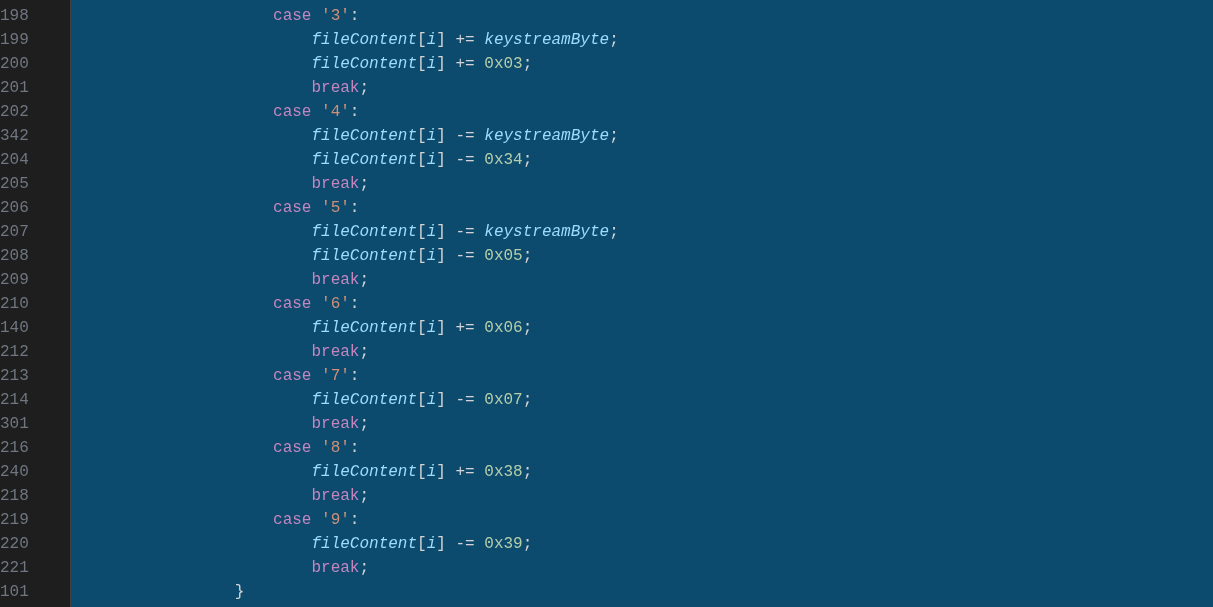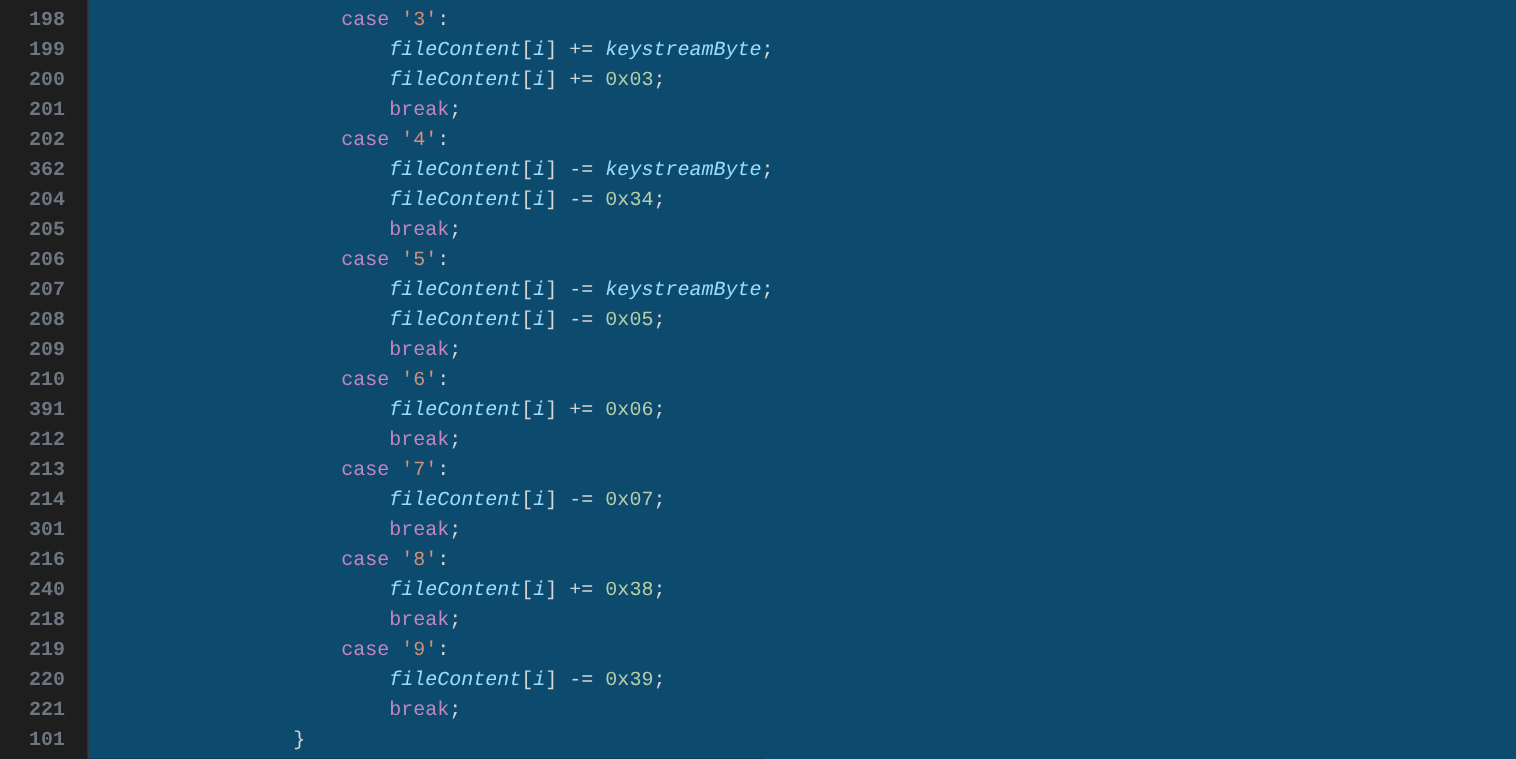--- a/index.html
+++ b/index.html
@@ -10,26 +10,25 @@
     line-height: 24px;
     width: 1213px;
     height: 607px;
     overflow: hidden;
     display: flex;
   }
   .gutter {
     width: 70px;
     background: #1e1e1e;
     color: #6e7681;
-    text-align: right;
+    text-align: left;
     padding-right: 18px;
     padding-top: 4px;
     user-select: none;
     flex-shrink: 0;
-    font-weight: bold;
   }
   .gutter div {
     height: 24px;
   }
   .ruler {
     width: 1px;
     background: #404040;
     flex-shrink: 0;
     height: 100%;
   }
@@ -52,29 +51,29 @@
 </style>
 </head>
 <body>
 
 <div class="gutter" id="gutter">
     <div>198</div>
     <div>199</div>
     <div>200</div>
     <div>201</div>
     <div>202</div>
-    <div>362</div>
+    <div>342</div>
     <div>204</div>
     <div>205</div>
     <div>206</div>
     <div>207</div>
     <div>208</div>
     <div>209</div>
     <div>210</div>
-    <div>391</div>
+    <div>140</div>
     <div>212</div>
     <div>213</div>
     <div>214</div>
     <div>301</div>
     <div>216</div>
     <div>240</div>
     <div>218</div>
     <div>219</div>
     <div>220</div>
     <div>221</div>

